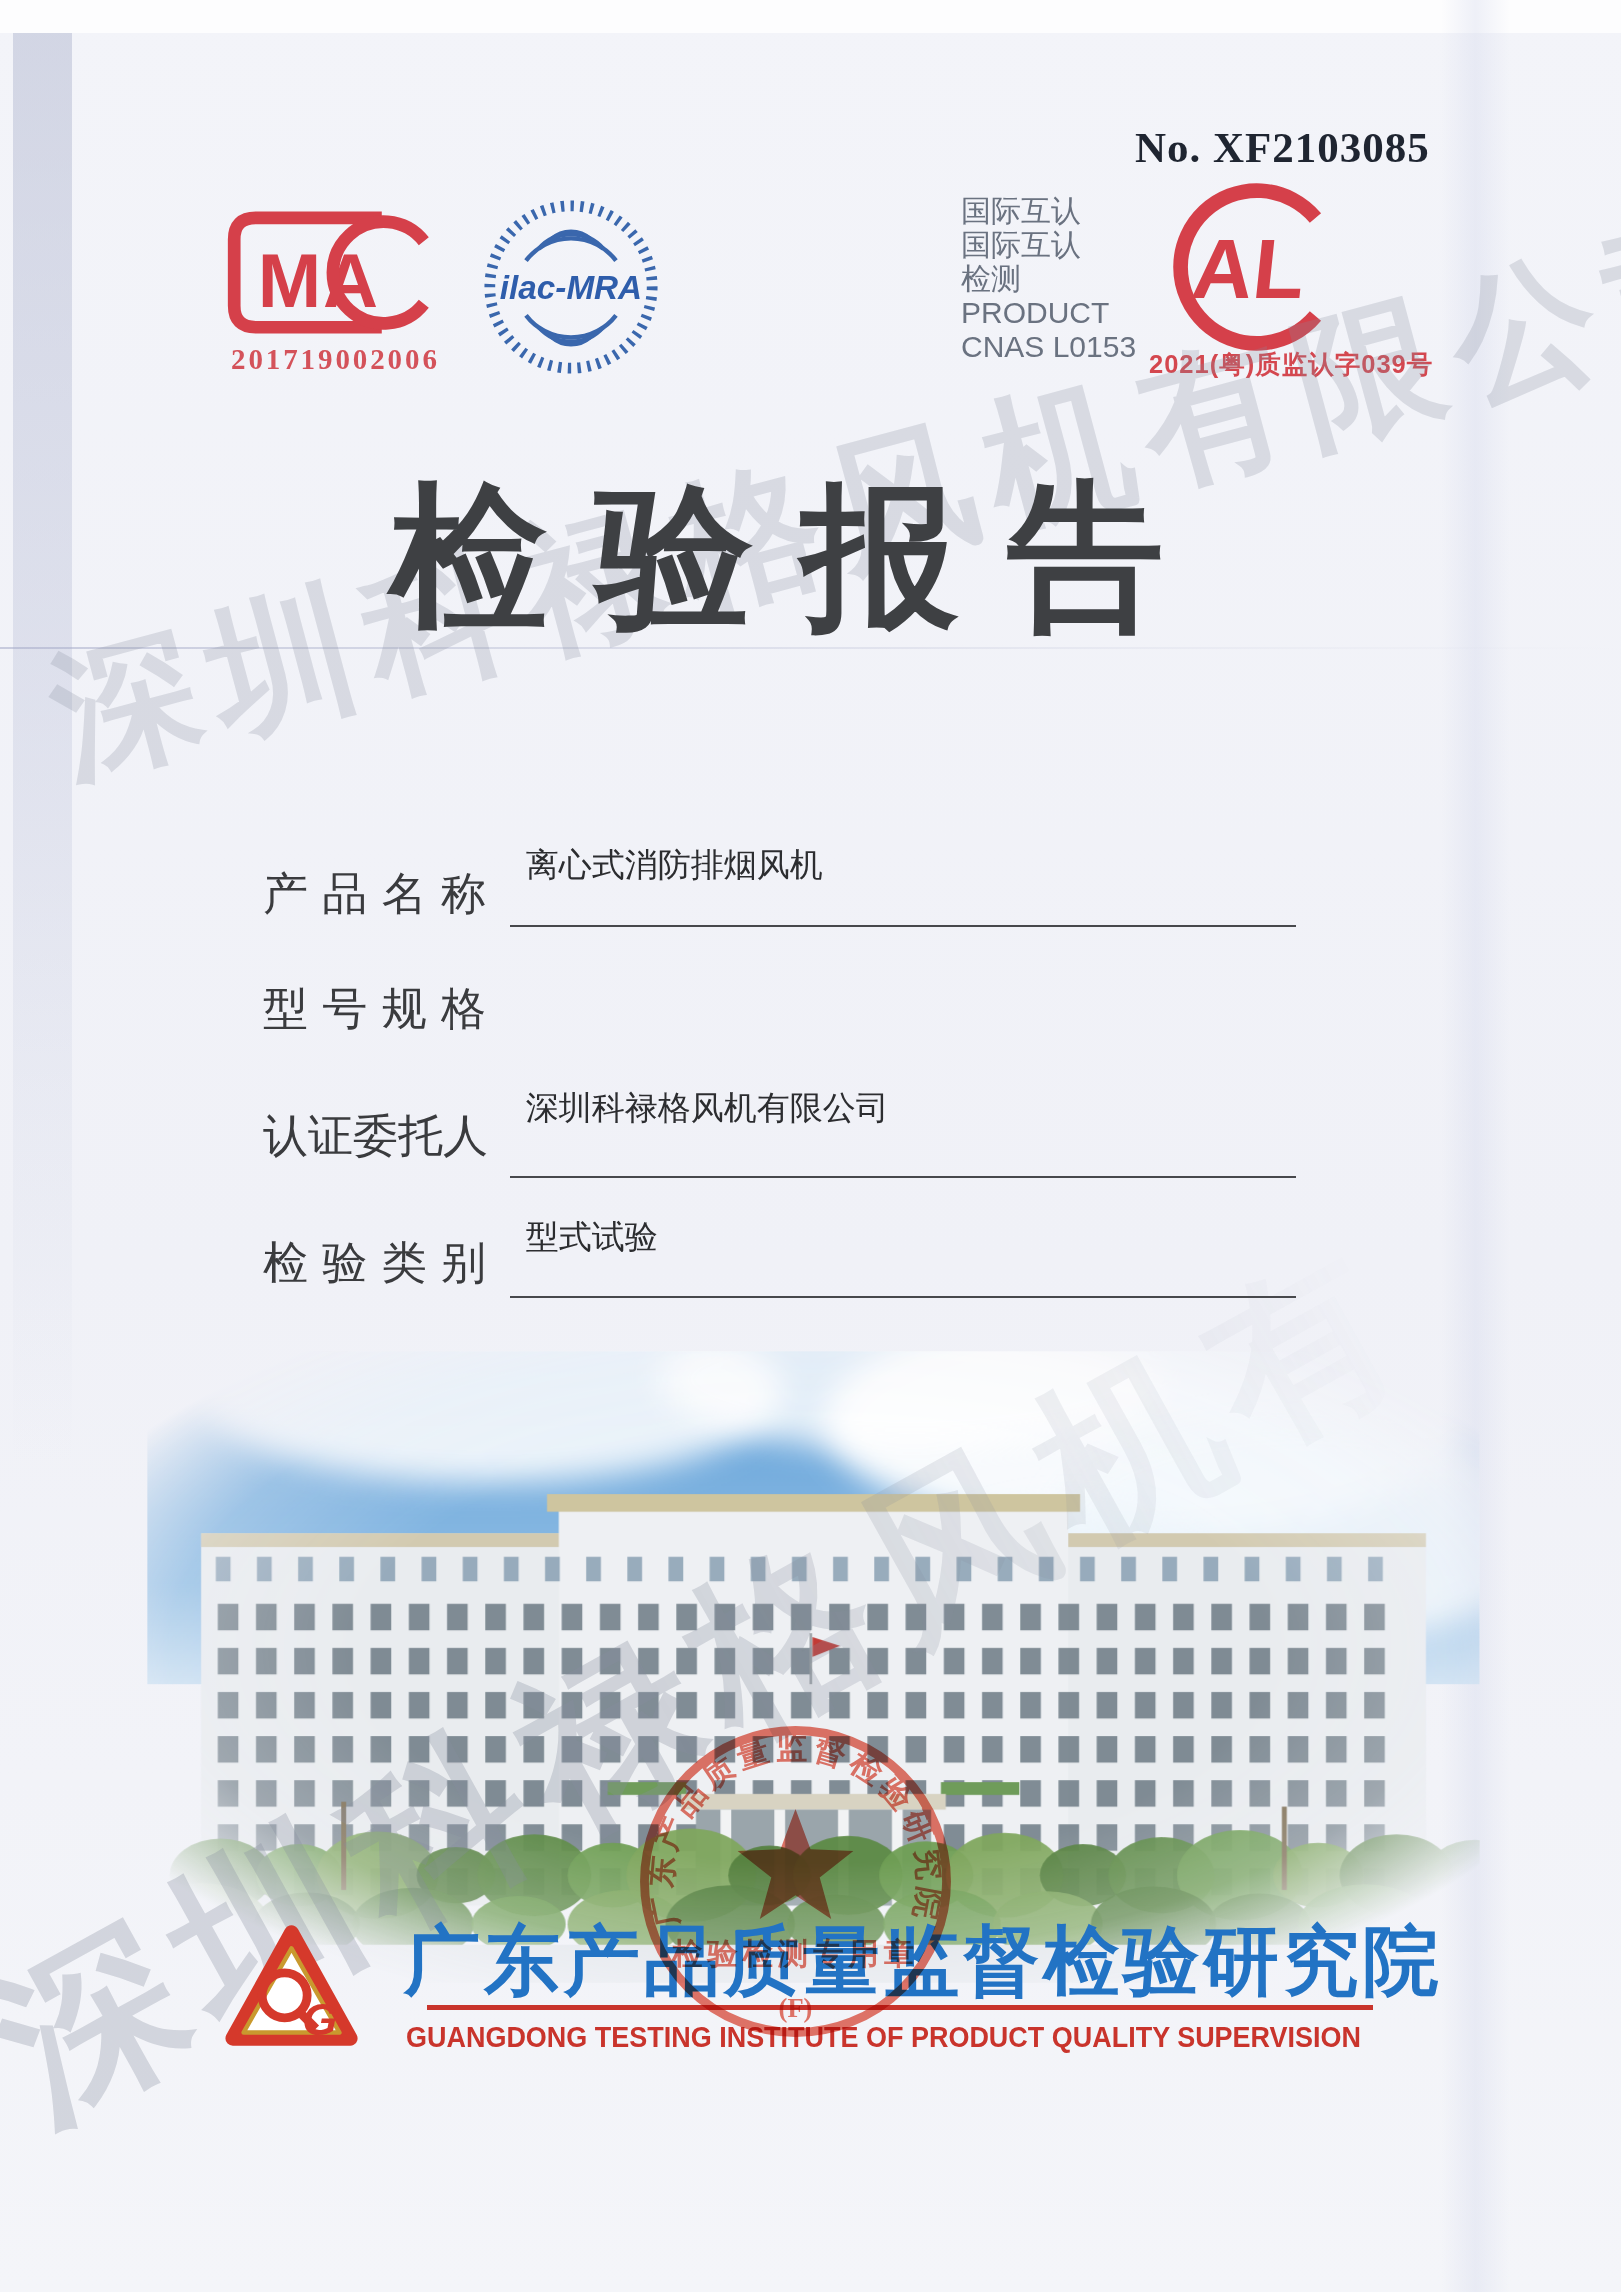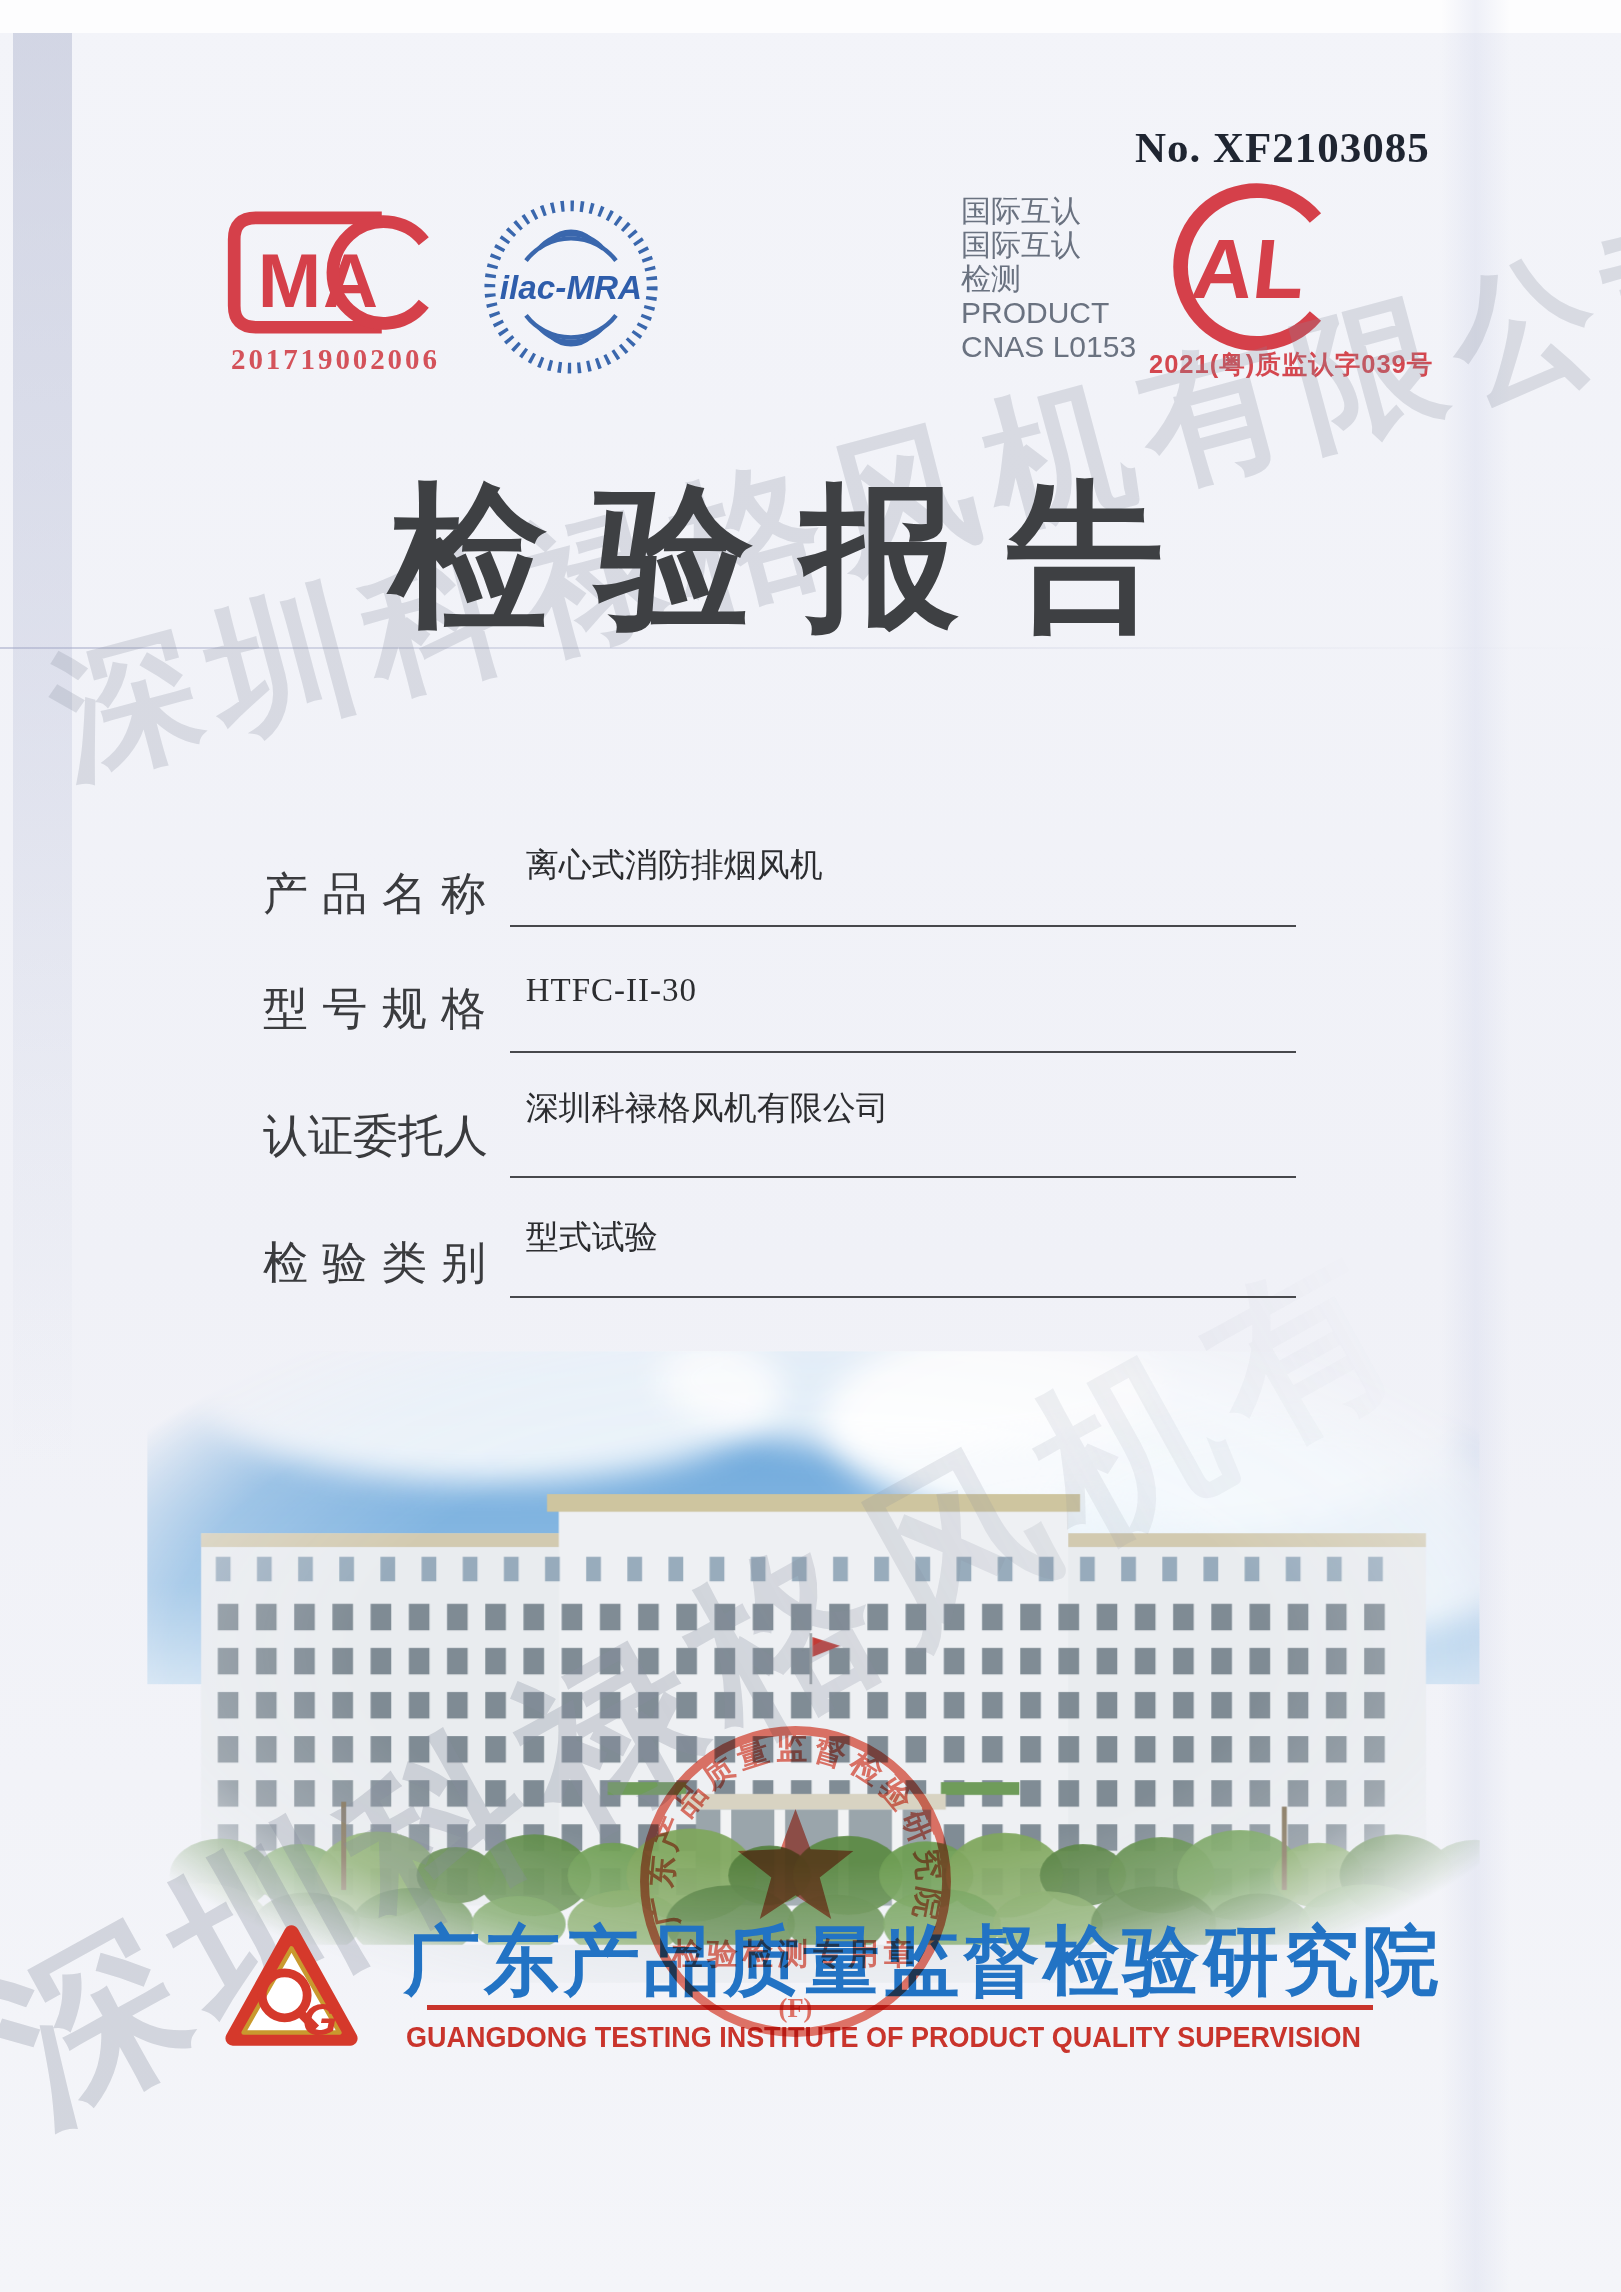--- a/index.html
+++ b/index.html
@@ -124,23 +124,20 @@
   <div class="f-line" style="top:843px;height:82px;">
     <div class="f-value">离心式消防排烟风机</div>
   </div>
 
   <div class="f-label" style="top:979px;">
       <span>型</span>
       <span>号</span>
       <span>规</span>
       <span>格</span>
     </div>
-  <div class="f-line" style="top:972px;height:79px;">
-    <div class="f-value f-serif">HTFC-II-30</div>
-  </div>
 
   <div class="f-label" style="top:1106px;">
       <span>认</span>
       <span>证</span>
       <span>委</span>
       <span>托</span>
       <span>人</span>
     </div>
   <div class="f-line" style="top:1086px;height:90px;">
     <div class="f-value">深圳科禄格风机有限公司</div>

